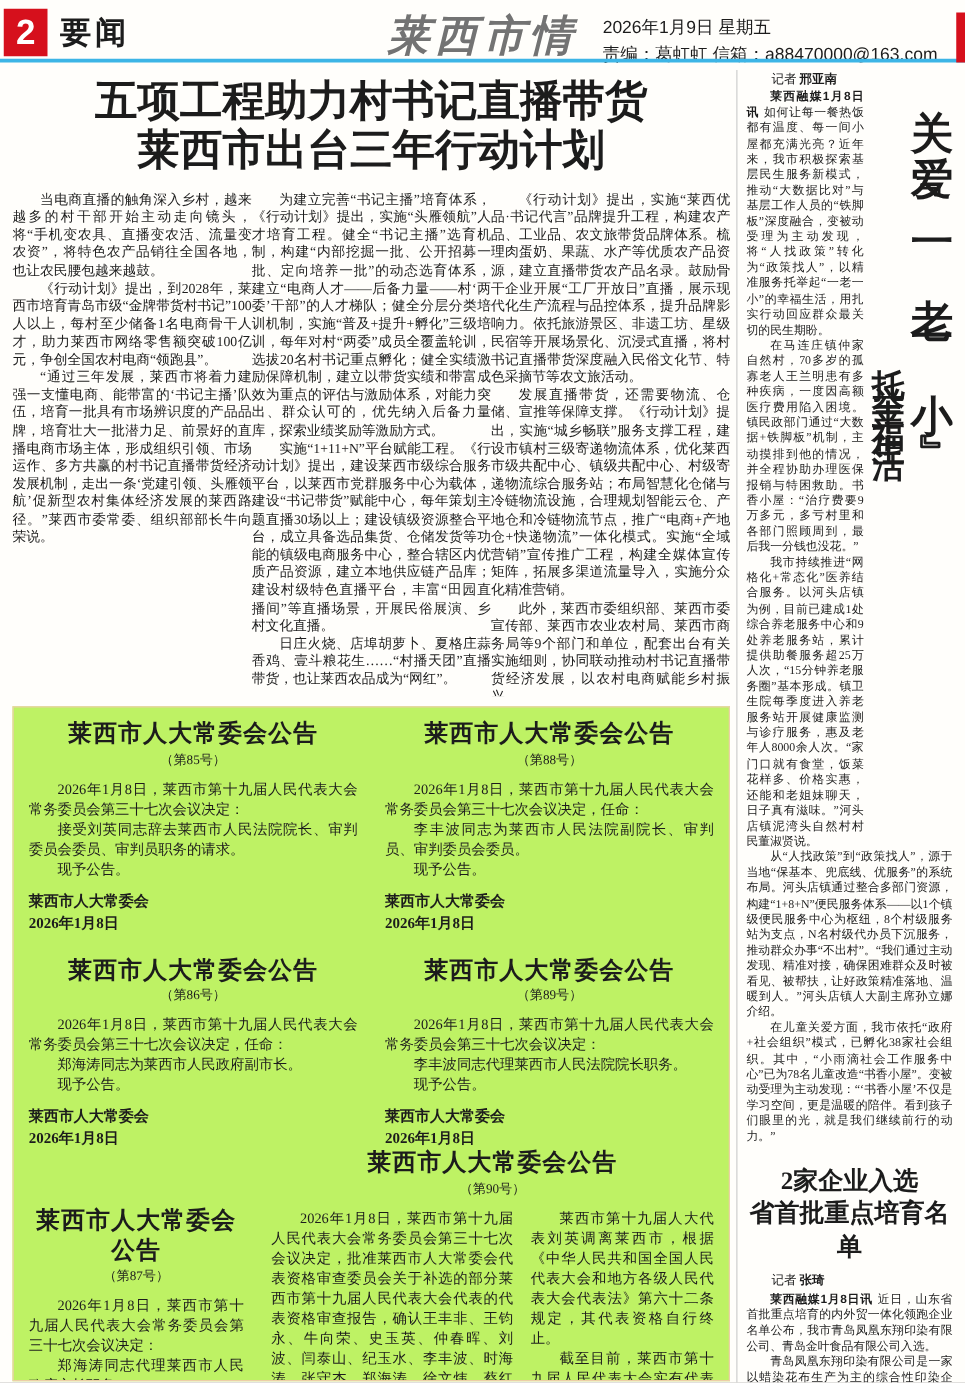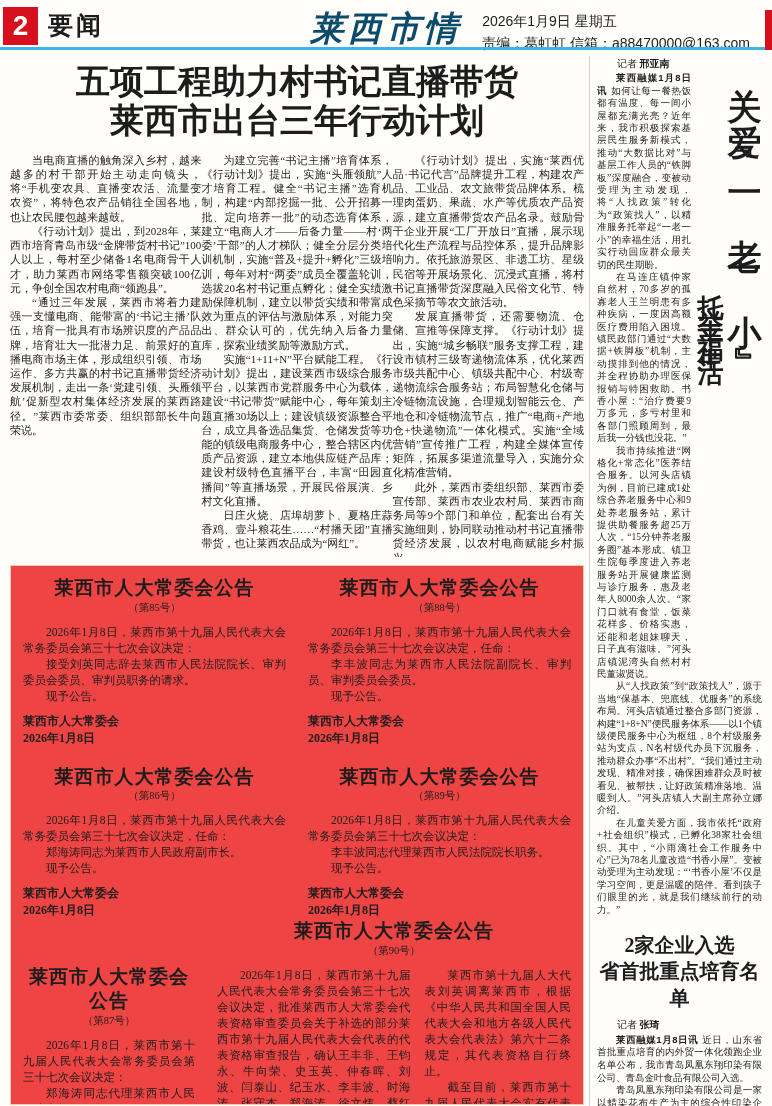--- a/index.html
+++ b/index.html
@@ -76,21 +76,21 @@
   .b-title { text-align:center; font-weight:bold; font-size:20px; line-height:1.32; margin-bottom:8px; }
 </style>
 </head>
 <body>
 
 <div class="page">
 
   <div class="header">
     <div class="pagenum" style="background: rgb(214, 16, 28);">2</div>
     <div class="section-label">要闻</div>
-    <div class="masthead" style="color: #0c4a6e;">莱西市情</div>
+    <div class="masthead" style="color: #737373;">莱西市情</div>
     <div class="dateblock">
       <div>2026年1月9日 星期五</div>
       <div>责编：葛虹虹  信箱：a88470000@163.com</div>
     </div>
     <div class="rule" style="background: rgb(61, 181, 230);"></div>
     <div class="rule-end-r" style="background: rgb(214, 16, 28);"></div>
   </div>
 
   <div class="content">
 
@@ -115,21 +115,21 @@
         <div class="col">
           <div>
               <p class="para">《行动计划》提出，实施“莱西优品·书记代言”品牌提升工程，构建农产品、工业品、农文旅带货品牌体系。梳理肉蛋奶、果蔬、水产等优质农产品资源，建立直播带货农产品名录。鼓励骨干企业开展“工厂开放日”直播，展示现代化生产流程与品控体系，提升品牌影响力。依托旅游景区、非遗工坊、星级民宿等开展场景化、沉浸式直播，将村书记直播带货深度融入民俗文化节、特色采摘节等农文旅活动。</p>
               <p class="para">发展直播带货，还需要物流、仓储、宣推等保障支撑。《行动计划》提出，实施“城乡畅联”服务支撑工程，建设市镇村三级寄递物流体系，优化莱西市级共配中心、镇级共配中心、村级寄递物流综合服务站；布局智慧化仓储与冷链物流设施，合理规划智能云仓、产地仓和冷链物流节点，推广“电商+产地仓+快递物流”一体化模式。实施“全域营销”宣传推广工程，构建全媒体宣传矩阵，拓展多渠道流量导入，实施分众化精准营销。</p>
               <p class="para">此外，莱西市委组织部、莱西市委宣传部、莱西市农业农村局、莱西市商务局等9个部门和单位，配套出台有关实施细则，协同联动推动村书记直播带货经济发展，以农村电商赋能乡村振兴。</p>
             </div>
 
         </div>
       </div>
 
-      <div class="annbox" style="background: #ef4444;">
+      <div class="annbox" style="background: #bef264;">
 
         <div class="ann-row">
           <div class="ann">
             <div class="ann-title">莱西市人大常委会公告</div>
             <div class="ann-no">（第85号）</div>
             <div>
                 <p class="para">2026年1月8日，莱西市第十九届人民代表大会常务委员会第三十七次会议决定：</p>
                 <p class="para">接受刘英同志辞去莱西市人民法院院长、审判委员会委员、审判员职务的请求。</p>
                 <p class="para">现予公告。</p>
               </div>

